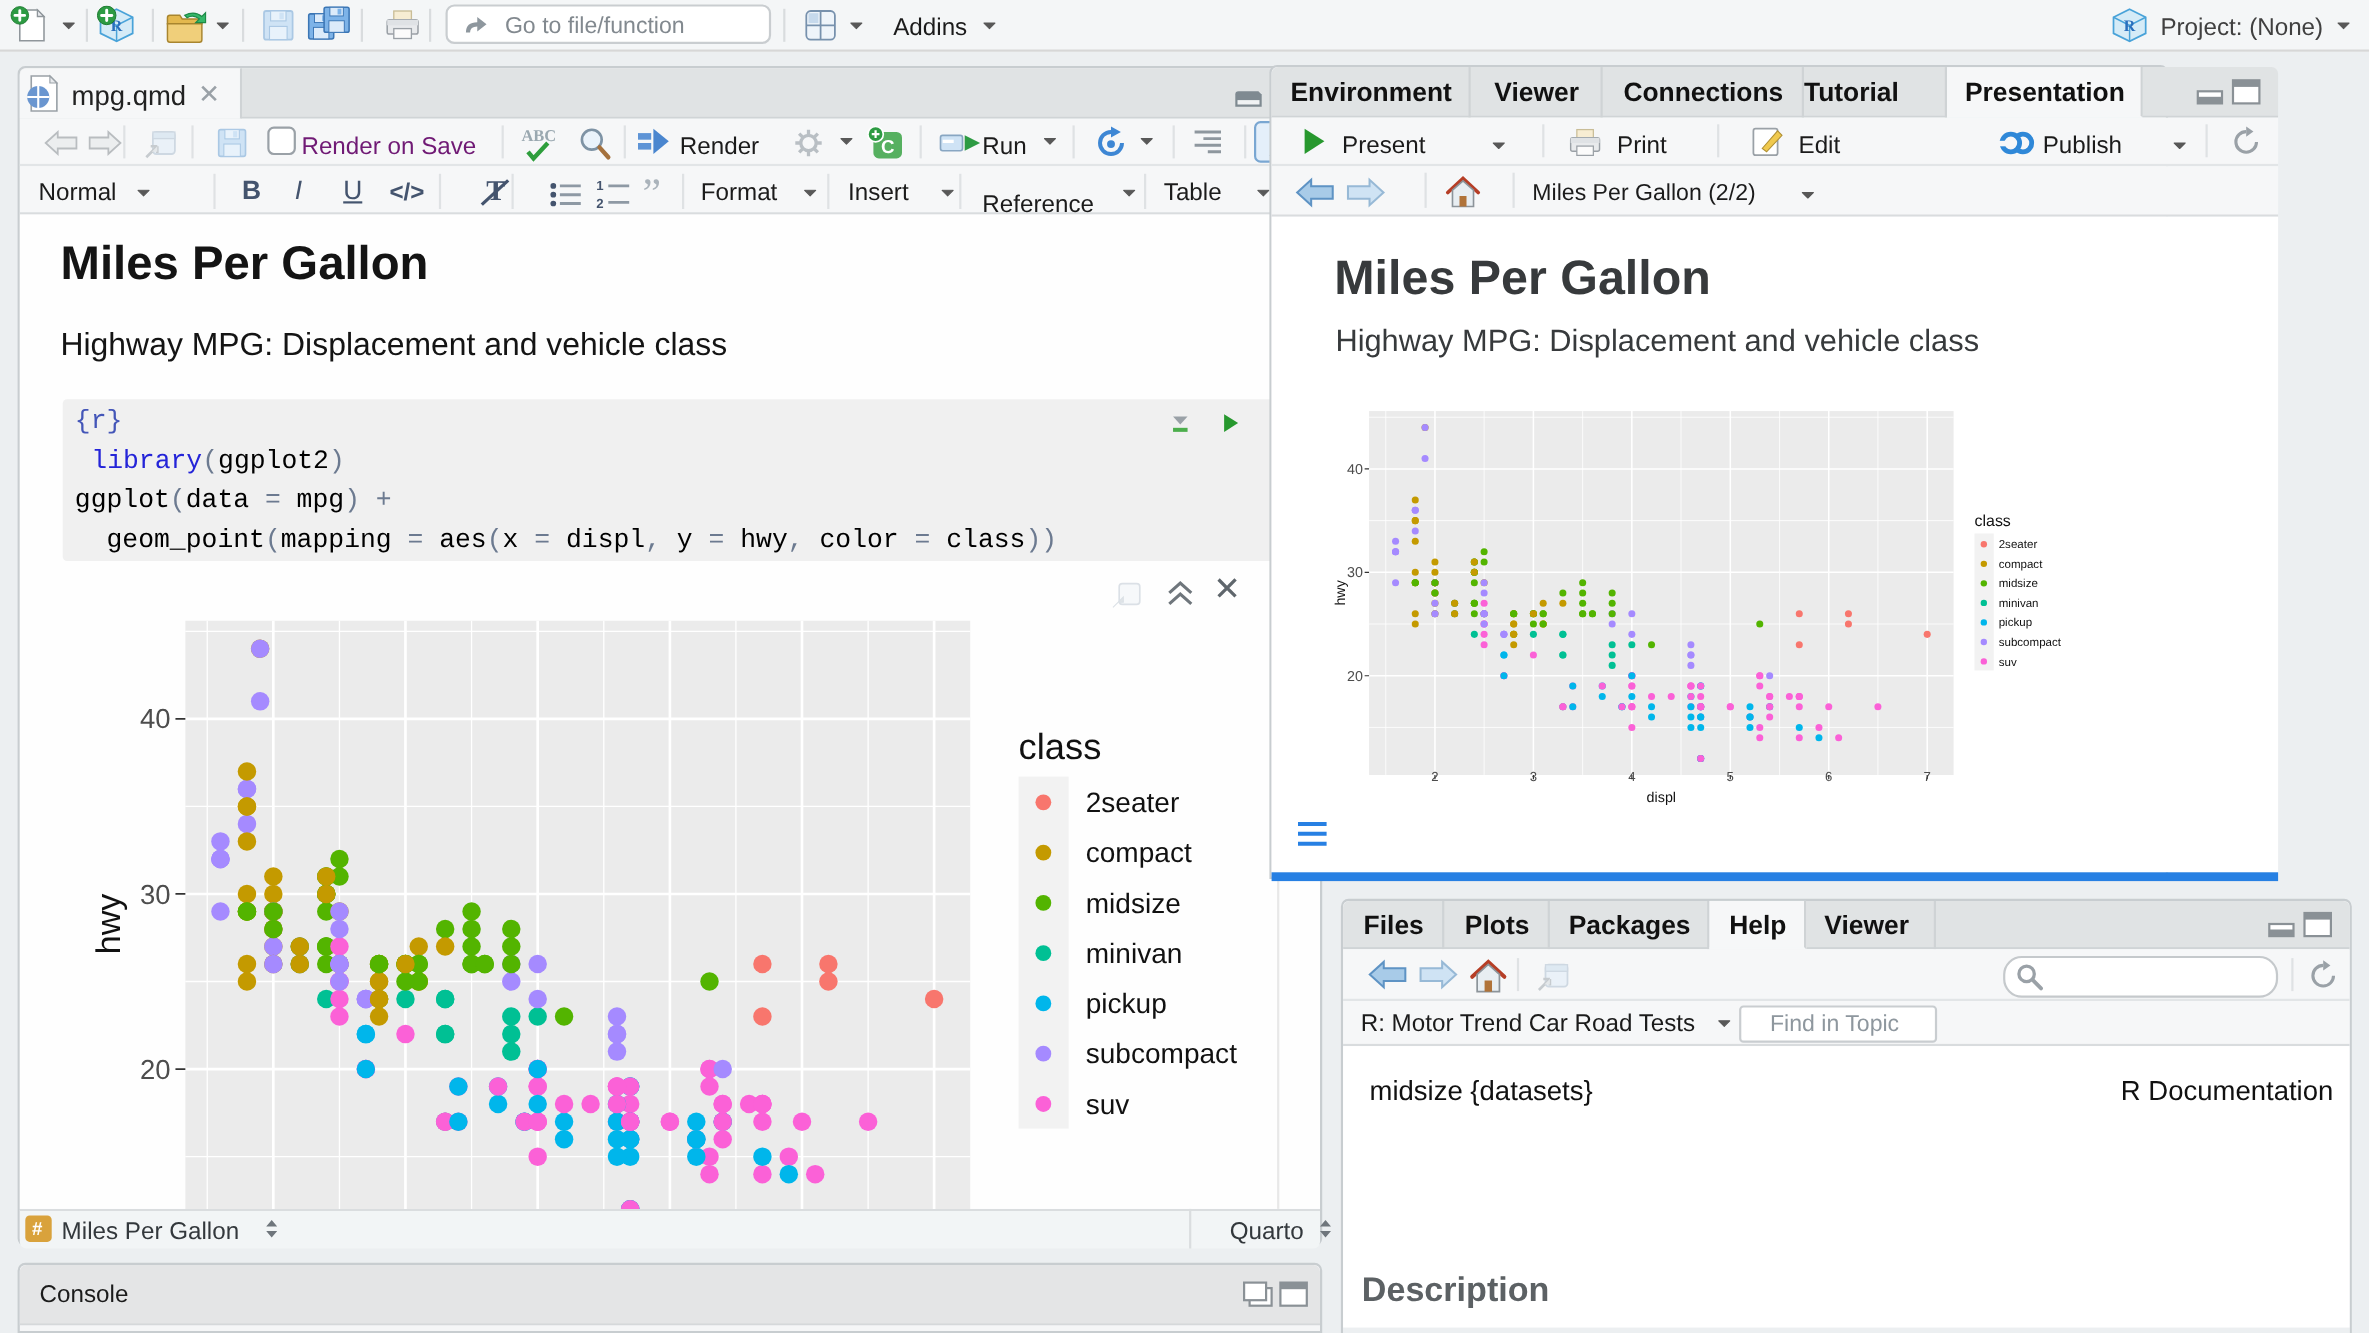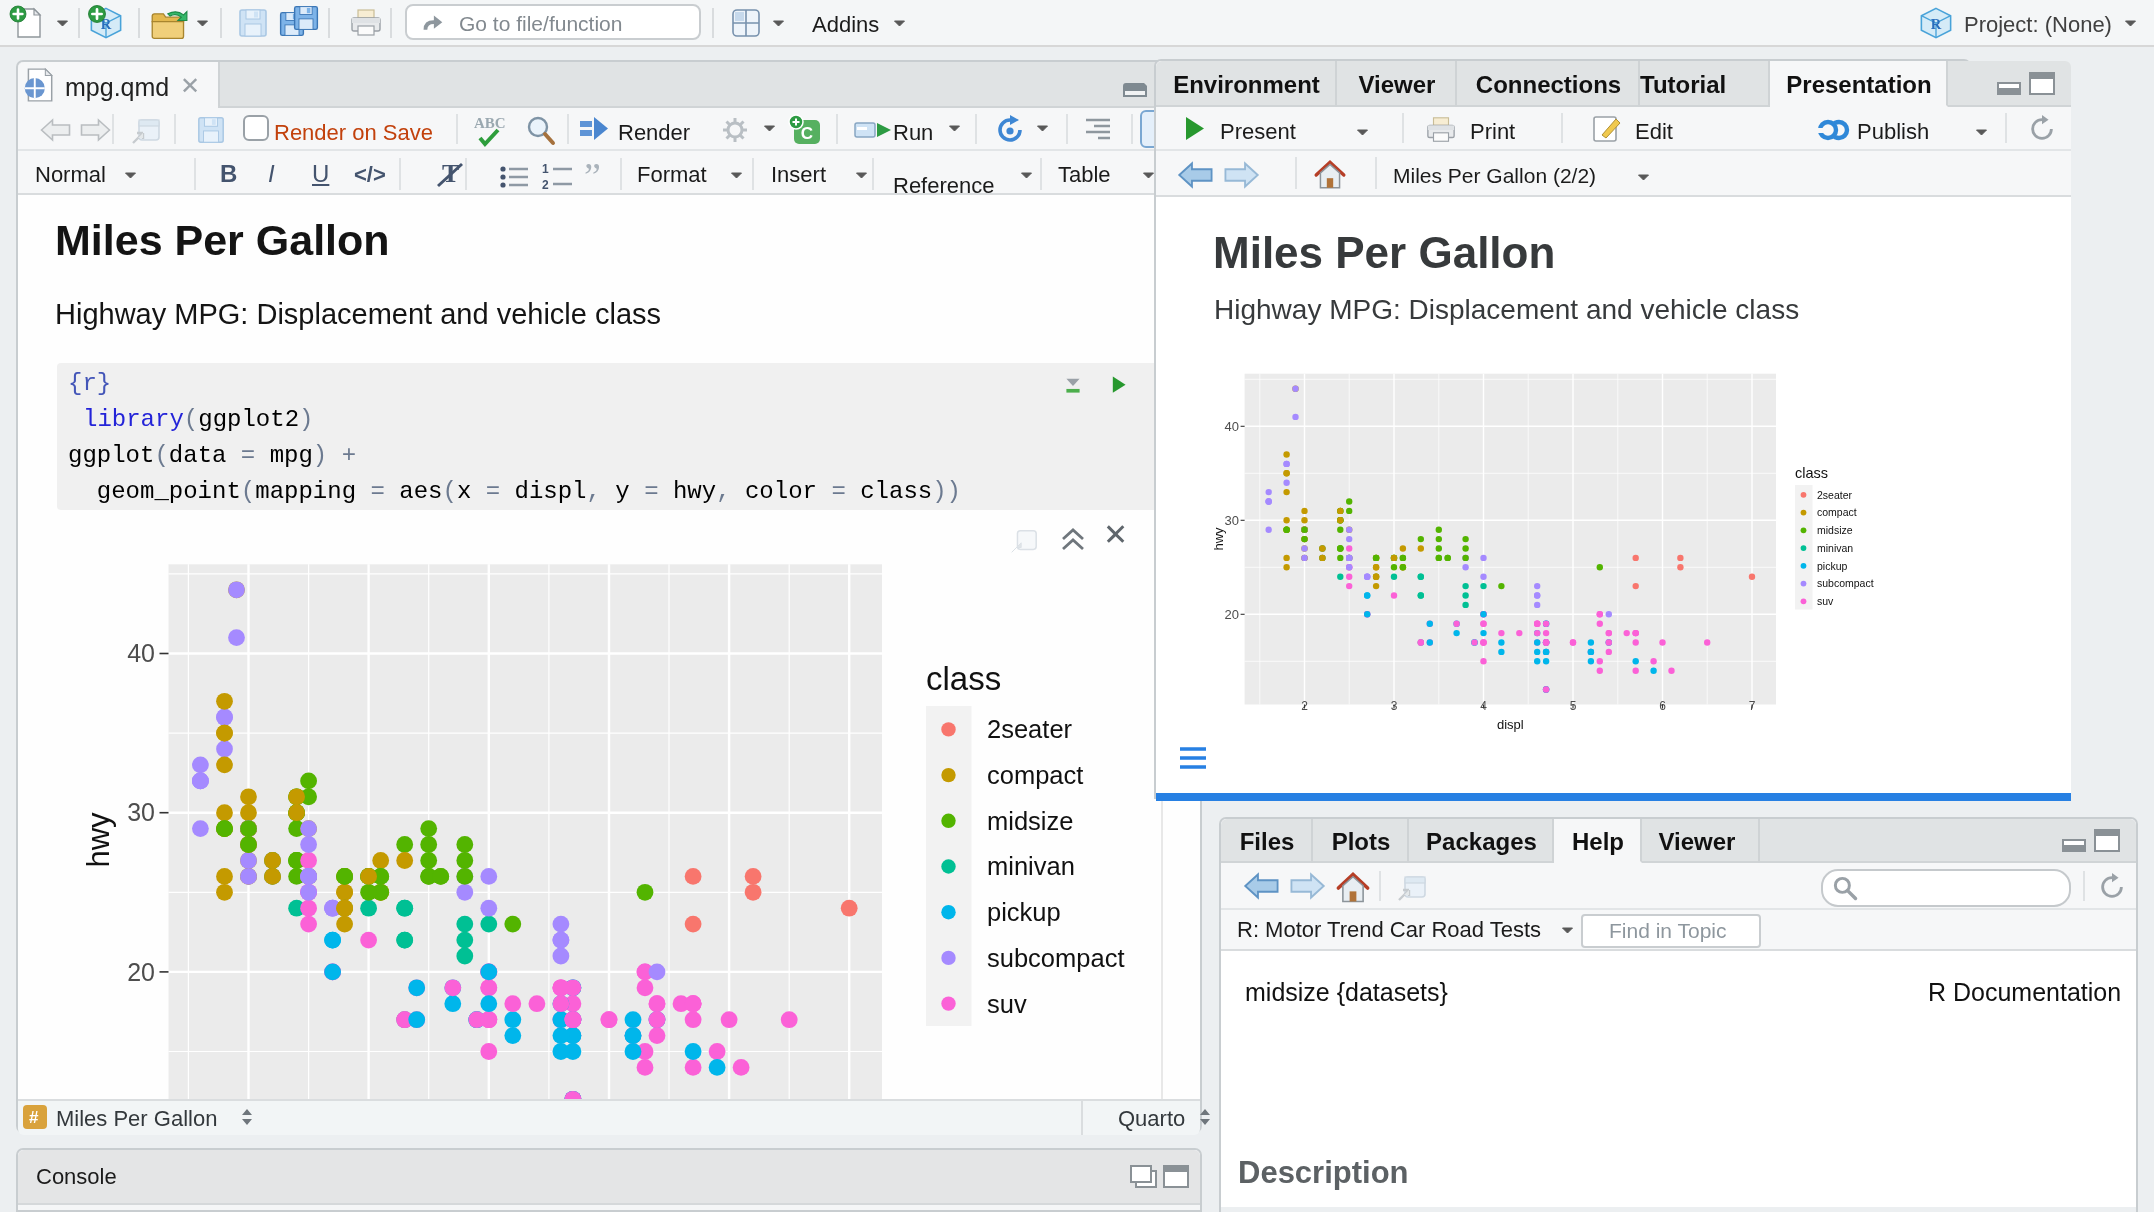--- a/index.html
+++ b/index.html
@@ -121,21 +121,21 @@
 <path d="M3 29 L13 19 L13 24 L8 24 Z" fill="#cfd6db"></path>
 </svg>
     <div style="position:absolute;left:156px;top:52px;width:2px;height:30px;background:#dfe2e4;"></div>
     <svg style="position:absolute;left:178px;top:53px;" width="30" height="30" viewBox="0 0 32 32">
 <path d="M3 5 Q3 3 5 3 L27 3 Q29 3 29 5 L29 27 Q29 29 27 29 L5 29 Q3 29 3 27 Z" fill="#cfe3f5" stroke="#aac8e4" stroke-width="1.6"></path>
 <rect x="9" y="3" width="14" height="9" fill="#e8f2fb" stroke="#aac8e4" stroke-width="1"></rect>
 <rect x="17" y="4.5" width="4" height="6" fill="#cfe3f5"></rect>
 <rect x="8" y="17" width="16" height="12" fill="#e8f2fb" stroke="#aac8e4" stroke-width="1"></rect>
 </svg>
     <div style="position:absolute;left:225px;top:53px;width:26px;height:26px;background:#fff;border:2px solid #9aa1a7;border-radius:6px;box-sizing:border-box;"></div>
-    <span style="position:absolute;left:256px;top:58px;font-size:22px;color:#c2410c;">Render on Save</span>
+    <span style="position:absolute;left:256px;top:58px;font-size:22px;color:#701a75;">Render on Save</span>
     <div style="position:absolute;left:438px;top:52px;width:2px;height:30px;background:#dfe2e4;"></div>
     <svg style="position:absolute;left:454px;top:52px;" width="36" height="34" viewBox="0 0 36 34">
 <text x="2" y="14" font-size="15" font-weight="bold" fill="#9aa8b0" font-family="Liberation Serif,serif">ABC</text>
 <path d="M8 24 L13 30 L26 16" stroke="#2e9e3c" stroke-width="4" fill="none"></path>
 </svg>
     <svg style="position:absolute;left:506px;top:52px;" width="32" height="32" viewBox="0 0 32 32">
 <circle cx="14" cy="13" r="9" fill="#eaf3fb" stroke="#7e93a5" stroke-width="2.4"></circle>
 <path d="M21 20 L29 29" stroke="#a5713d" stroke-width="4" stroke-linecap="round"></path>
 </svg>
     <div style="position:absolute;left:549px;top:52px;width:2px;height:30px;background:#dfe2e4;"></div>

